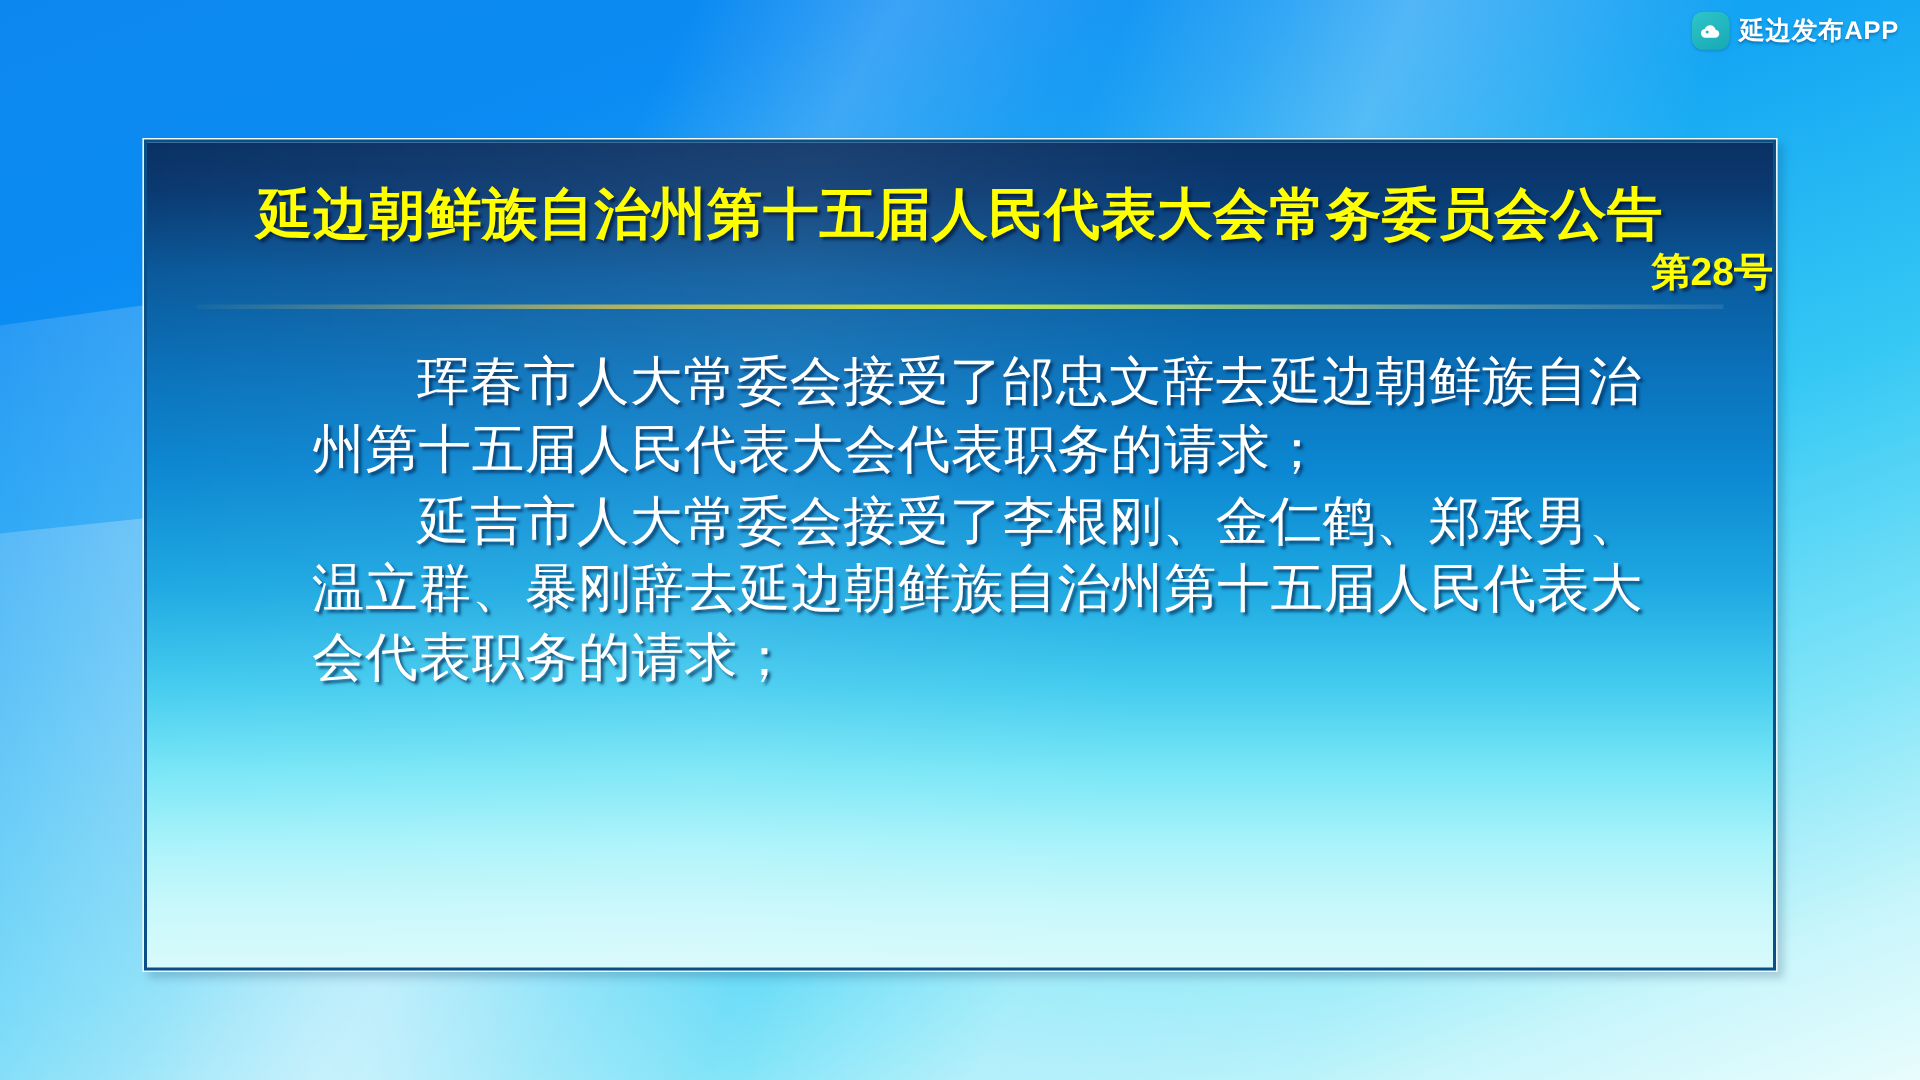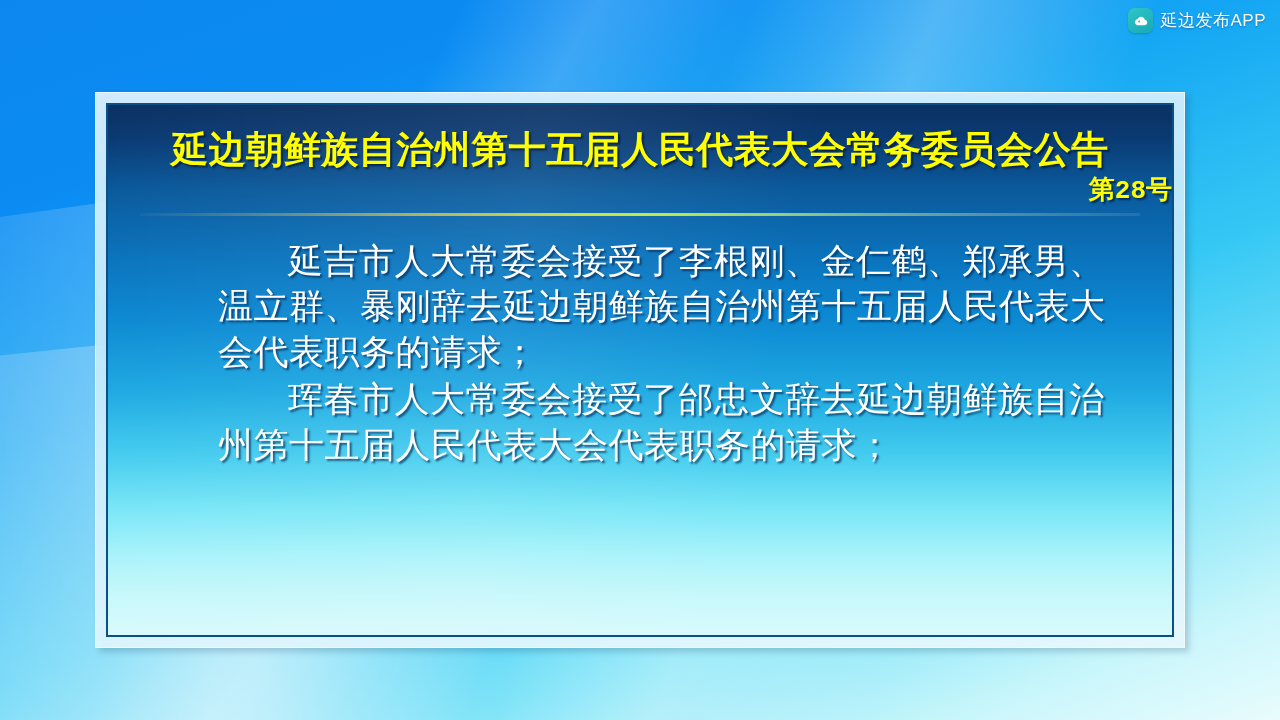--- a/index.html
+++ b/index.html
@@ -50,41 +50,40 @@
     display:flex; align-items:center; gap:7px;
     z-index:40;
   }
   #wm-badge {
     width:25px; height:25px; border-radius:7px;
     background:linear-gradient(150deg,#2fc5c8 0%,#17a9b5 100%);
     display:flex; align-items:center; justify-content:center;
     box-shadow:0 1px 2px rgba(0,0,0,0.18);
   }
   #wm-text {
-    color:#ffffff; font-size:17px; font-weight:normal;
+    color:#ffffff; font-size:17px; font-weight:bold;
     letter-spacing:0.5px;
     text-shadow:0 1px 2px rgba(0,50,110,0.45);
     white-space:nowrap;
   }
 
   
   #panel-shadow {
     position:absolute; left:99px; top:96px; width:1090px; height:556px;
     background:rgba(10,40,80,0.20);
     filter:blur(3px);
   }
   #panel-outer {
     position:absolute; left:95px; top:92px; width:1090px; height:556px;
-    padding:10px;
+    padding:0;
     background:linear-gradient(175deg,
       rgba(225,245,255,0.92) 0%,
       rgba(200,238,255,0.90) 40%,
       rgba(232,250,255,0.95) 100%);
     border:1px solid rgba(255,255,255,0.55);
-    font-family:Liberation Mono, monospace;
   }
   #panel-inner {
     position:relative; width:100%; height:100%;
     border:2px solid #0a4f86;
     background:linear-gradient(to bottom,
       #0a3164 0%,
       #0a3a72 6%,
       #0a5a9c 16%,
       #0a72bb 28%,
       #0c88d2 40%,
@@ -173,20 +172,20 @@
     <div id="panel-inner">
       <div id="panel-sheen"></div>
 
       <div id="title-block">
         <div id="title-main">延边朝鲜族自治州第十五届人民代表大会常务委员会公告</div>
         <div id="title-sub">第28号</div>
         <div id="title-divider"></div>
       </div>
 
       <div id="body-block">
+        <p class="para">珲春市人大常委会接受了邰忠文辞去延边朝鲜族自治州第十五届人民代表大会代表职务的请求；</p>
         <p class="para">延吉市人大常委会接受了李根刚、金仁鹤、郑承男、温立群、暴刚辞去延边朝鲜族自治州第十五届人民代表大会代表职务的请求；</p>
-        <p class="para">珲春市人大常委会接受了邰忠文辞去延边朝鲜族自治州第十五届人民代表大会代表职务的请求；</p>
       </div>
 
     </div>
   </div>
 
 </div>
 
 </body></html>

